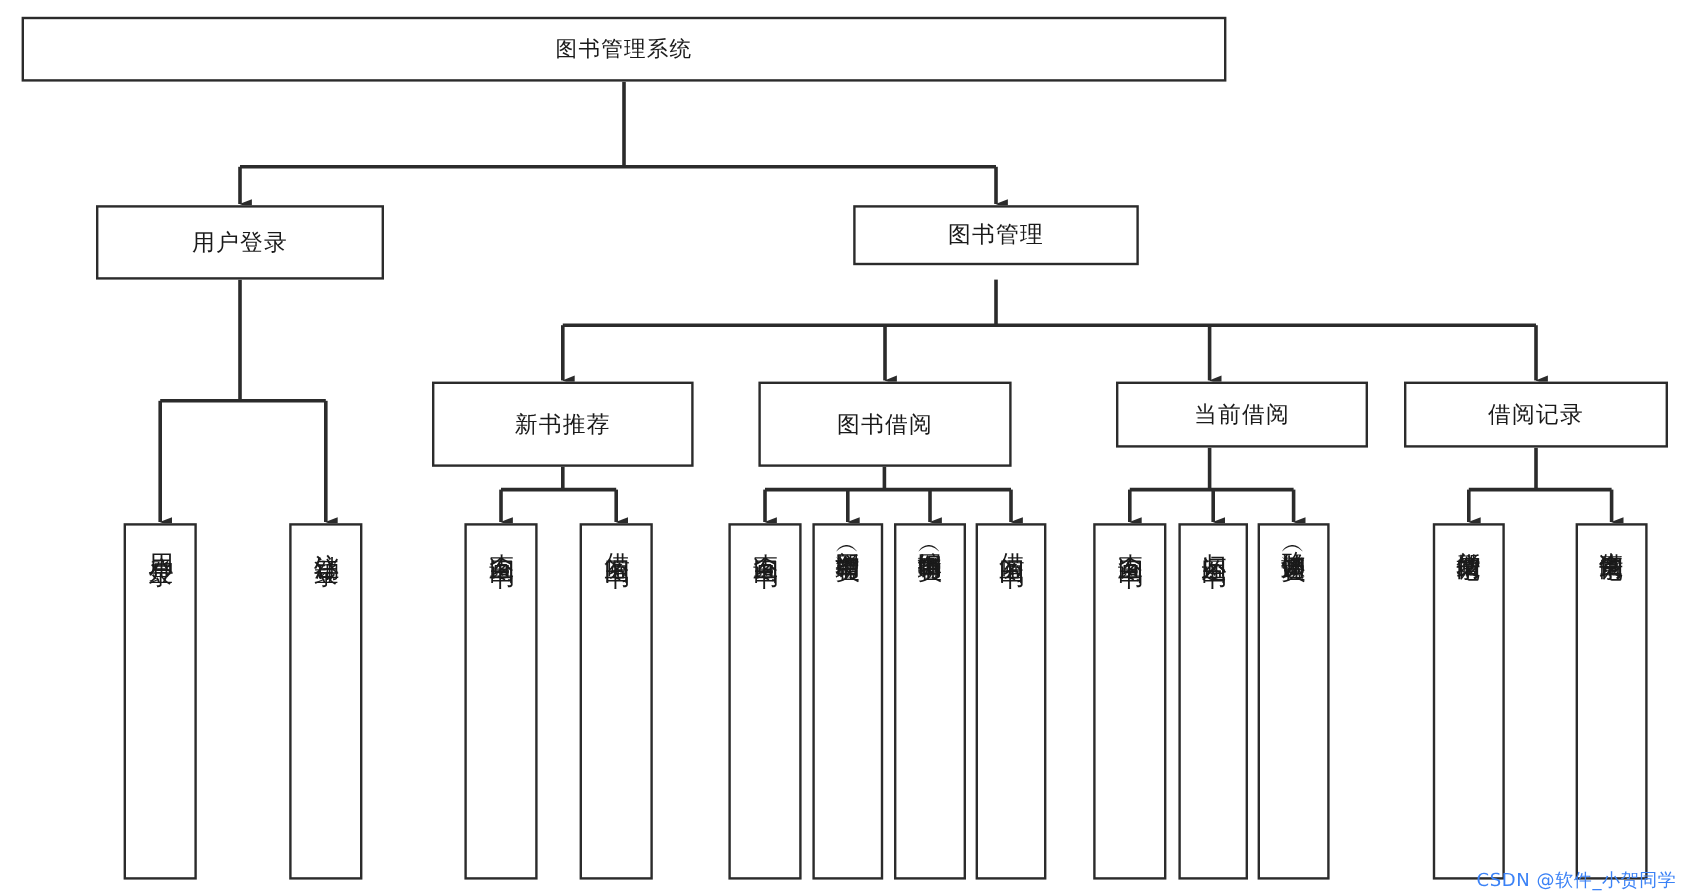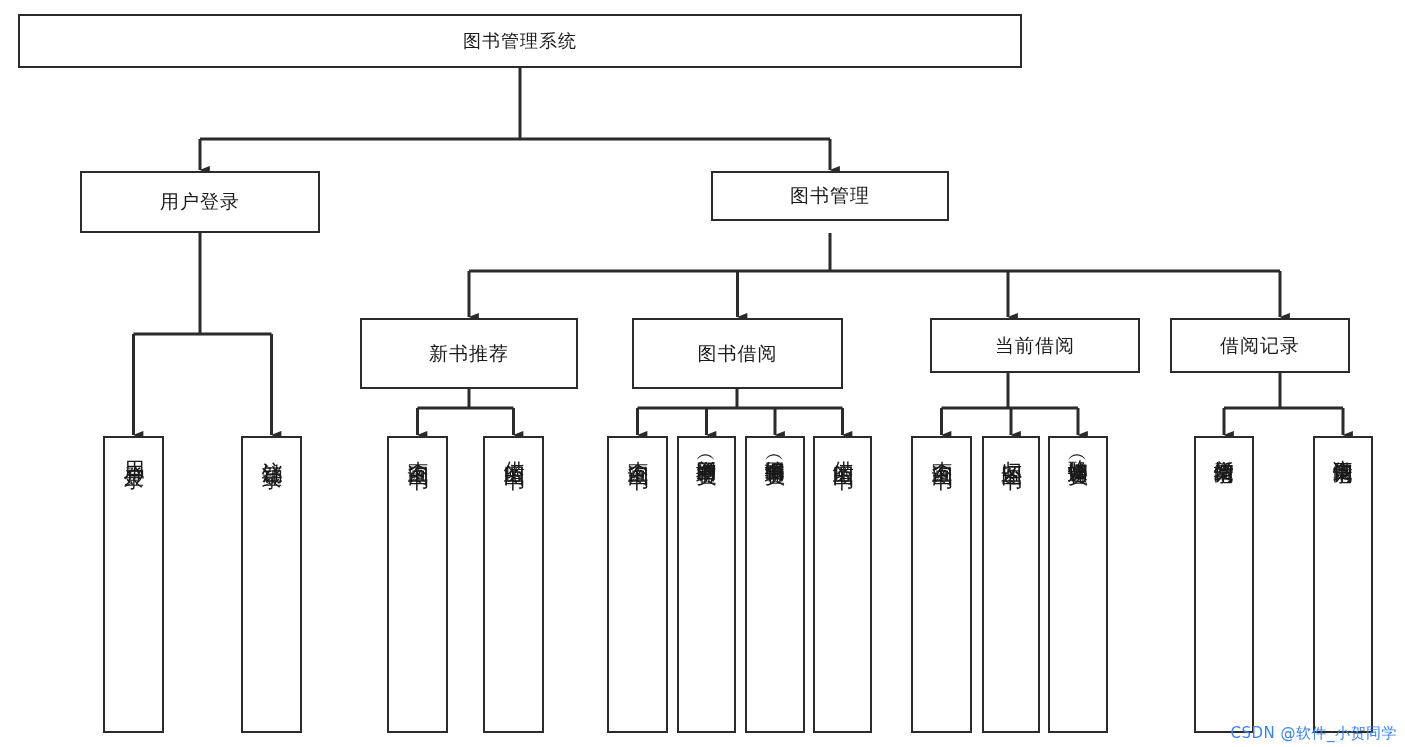--- a/index.html
+++ b/index.html
@@ -136,21 +136,21 @@
 
   <div class="node level2" style="left: 360px; top: 318px; width: 218px; height: 71px;">
     <span class="hlabel">新书推荐</span>
   </div>
   <div class="node level2" style="left: 632px; top: 318px; width: 211px; height: 71px;">
     <span class="hlabel">图书借阅</span>
   </div>
   <div class="node level2" style="left: 903px; top: 318px; width: 210px; height: 55px; margin-left: 27px;">
     <span class="hlabel">当前借阅</span>
   </div>
-  <div class="node level2" style="left: 1170px; top: 318px; width: 180px; height: 55px;">
+  <div class="node level2" style="left: 1170px; top: 318px; width: 220px; height: 55px;">
     <span class="hlabel">借阅记录</span>
   </div>
 
   <div class="node leaf" style="left: 103px; top: 436px; width: 61px; height: 297px;">
     <span class="vlabel">用户登录</span>
   </div>
   <div class="node leaf" style="left: 241px; top: 436px; width: 61px; height: 297px;">
     <span class="vlabel">注销登录</span>
   </div>
   <div class="node leaf" style="left: 387px; top: 436px; width: 61px; height: 297px;">

